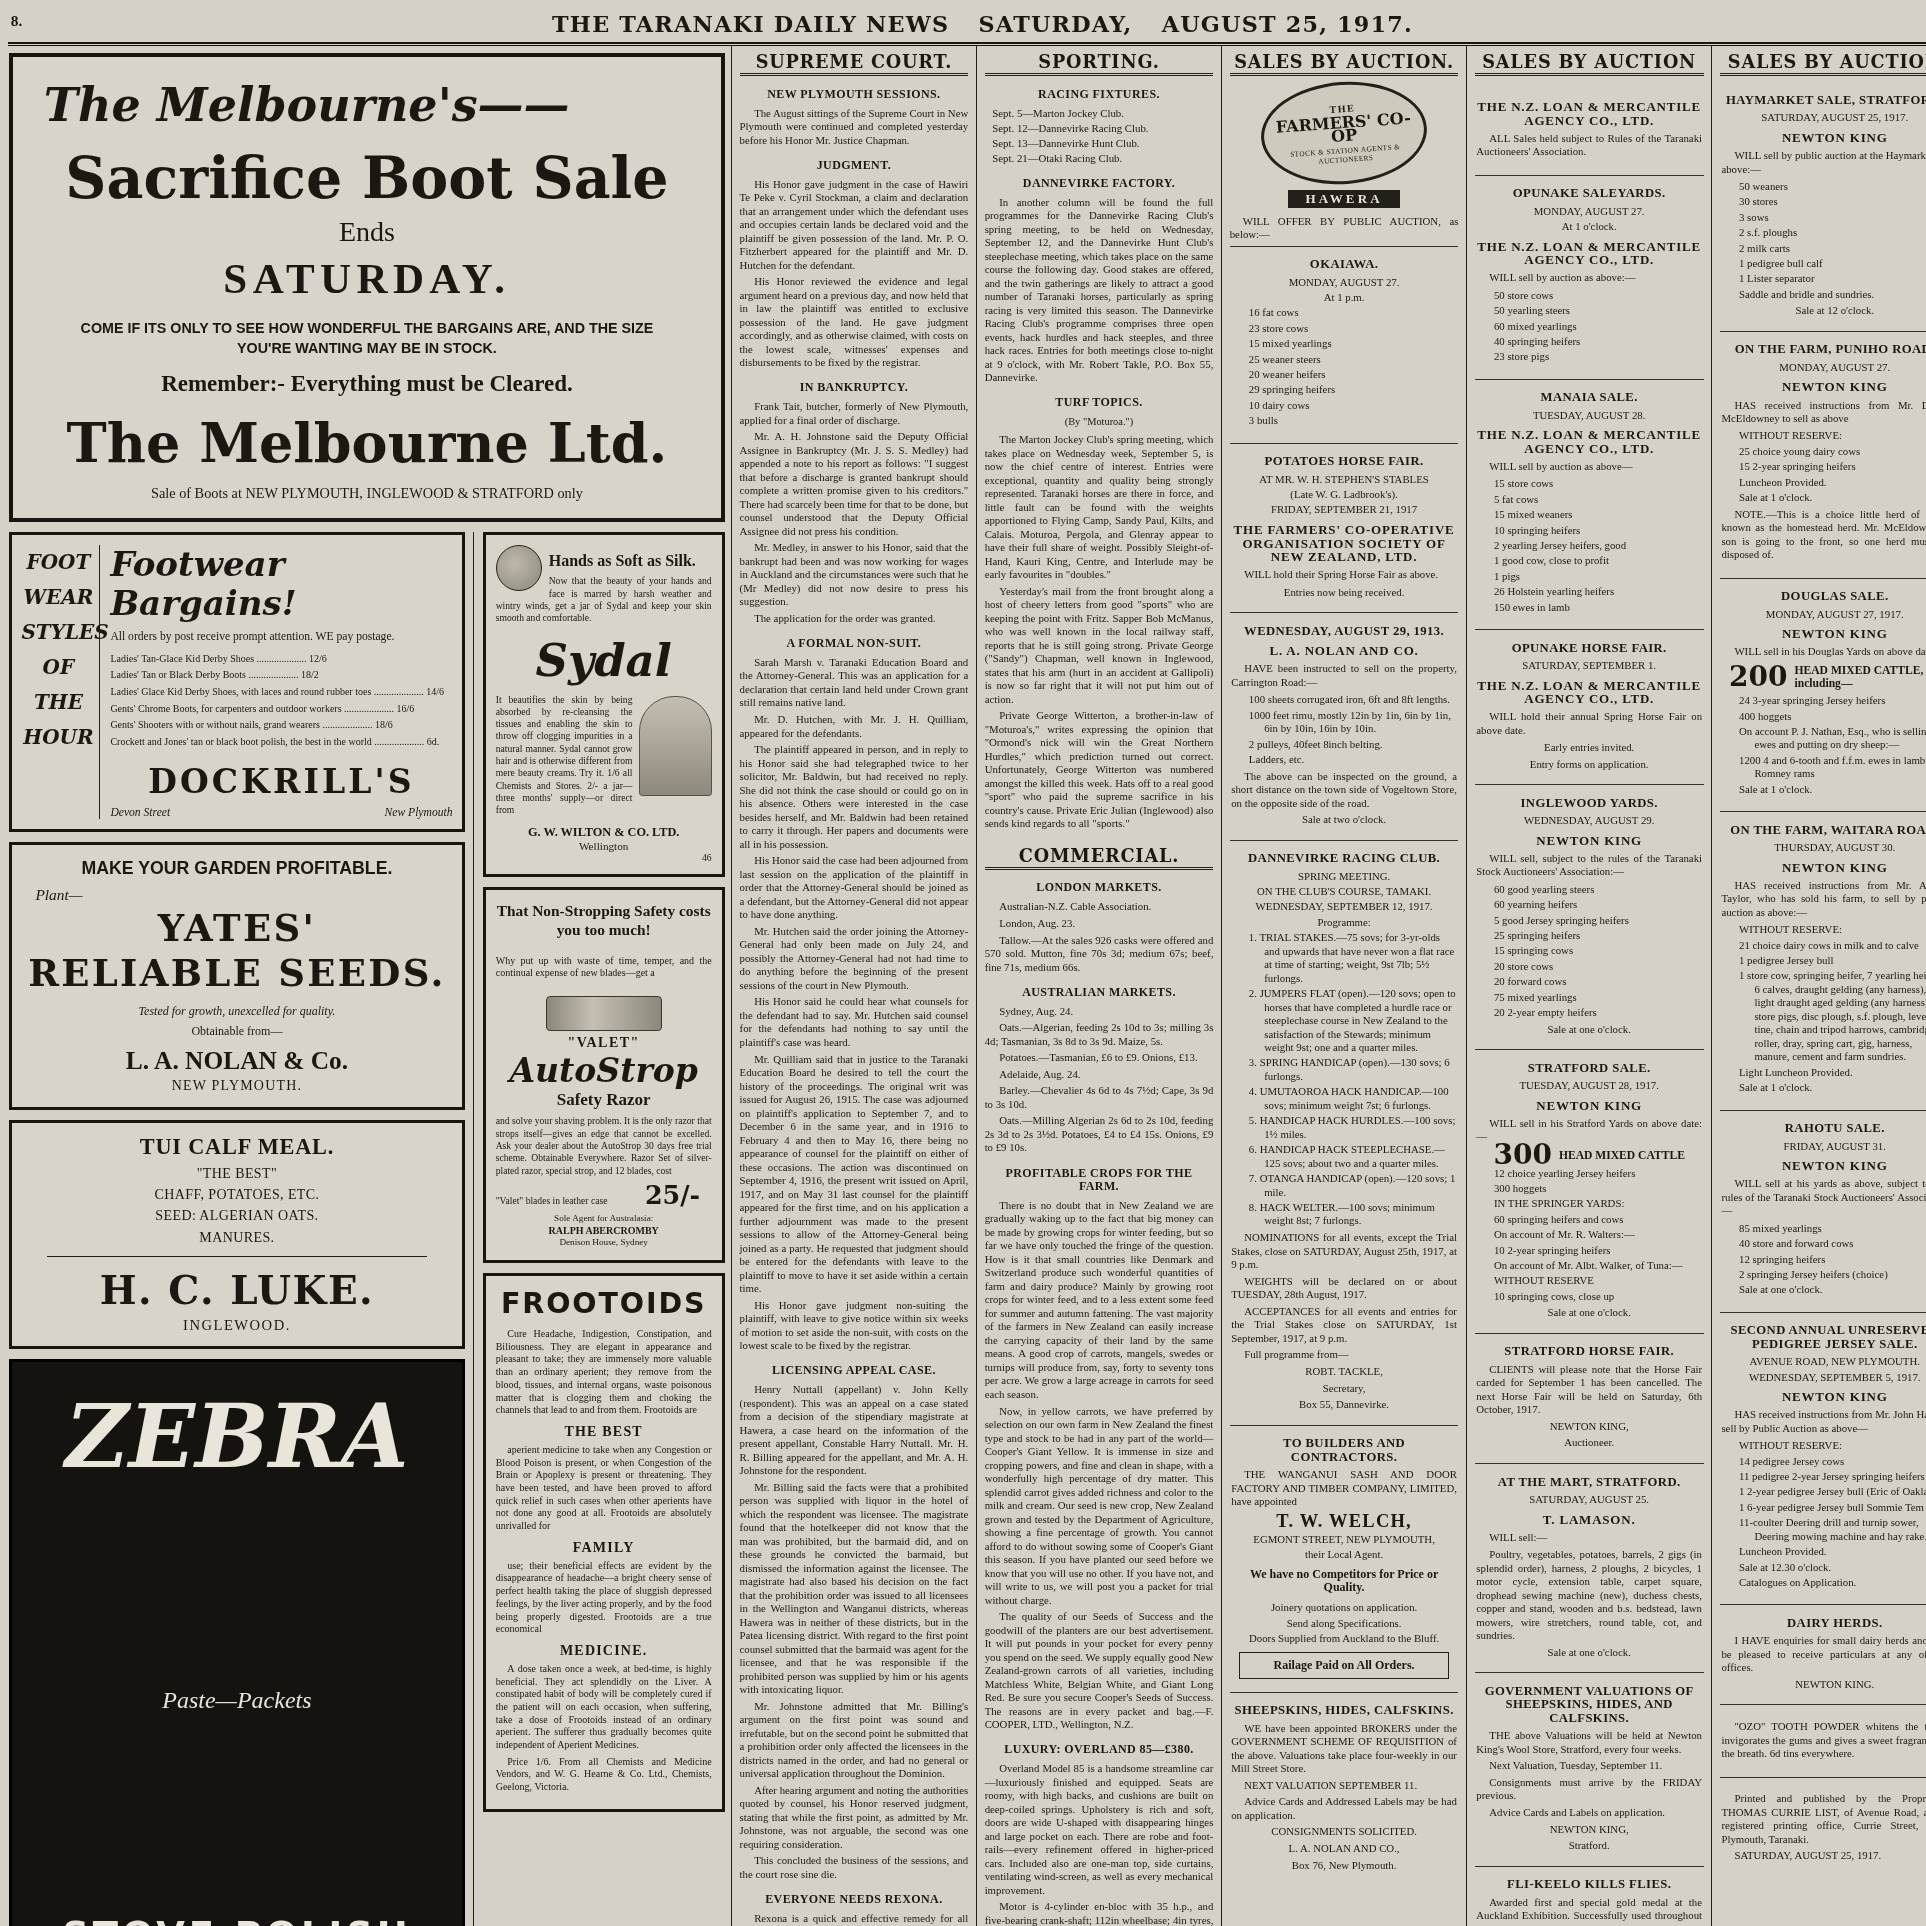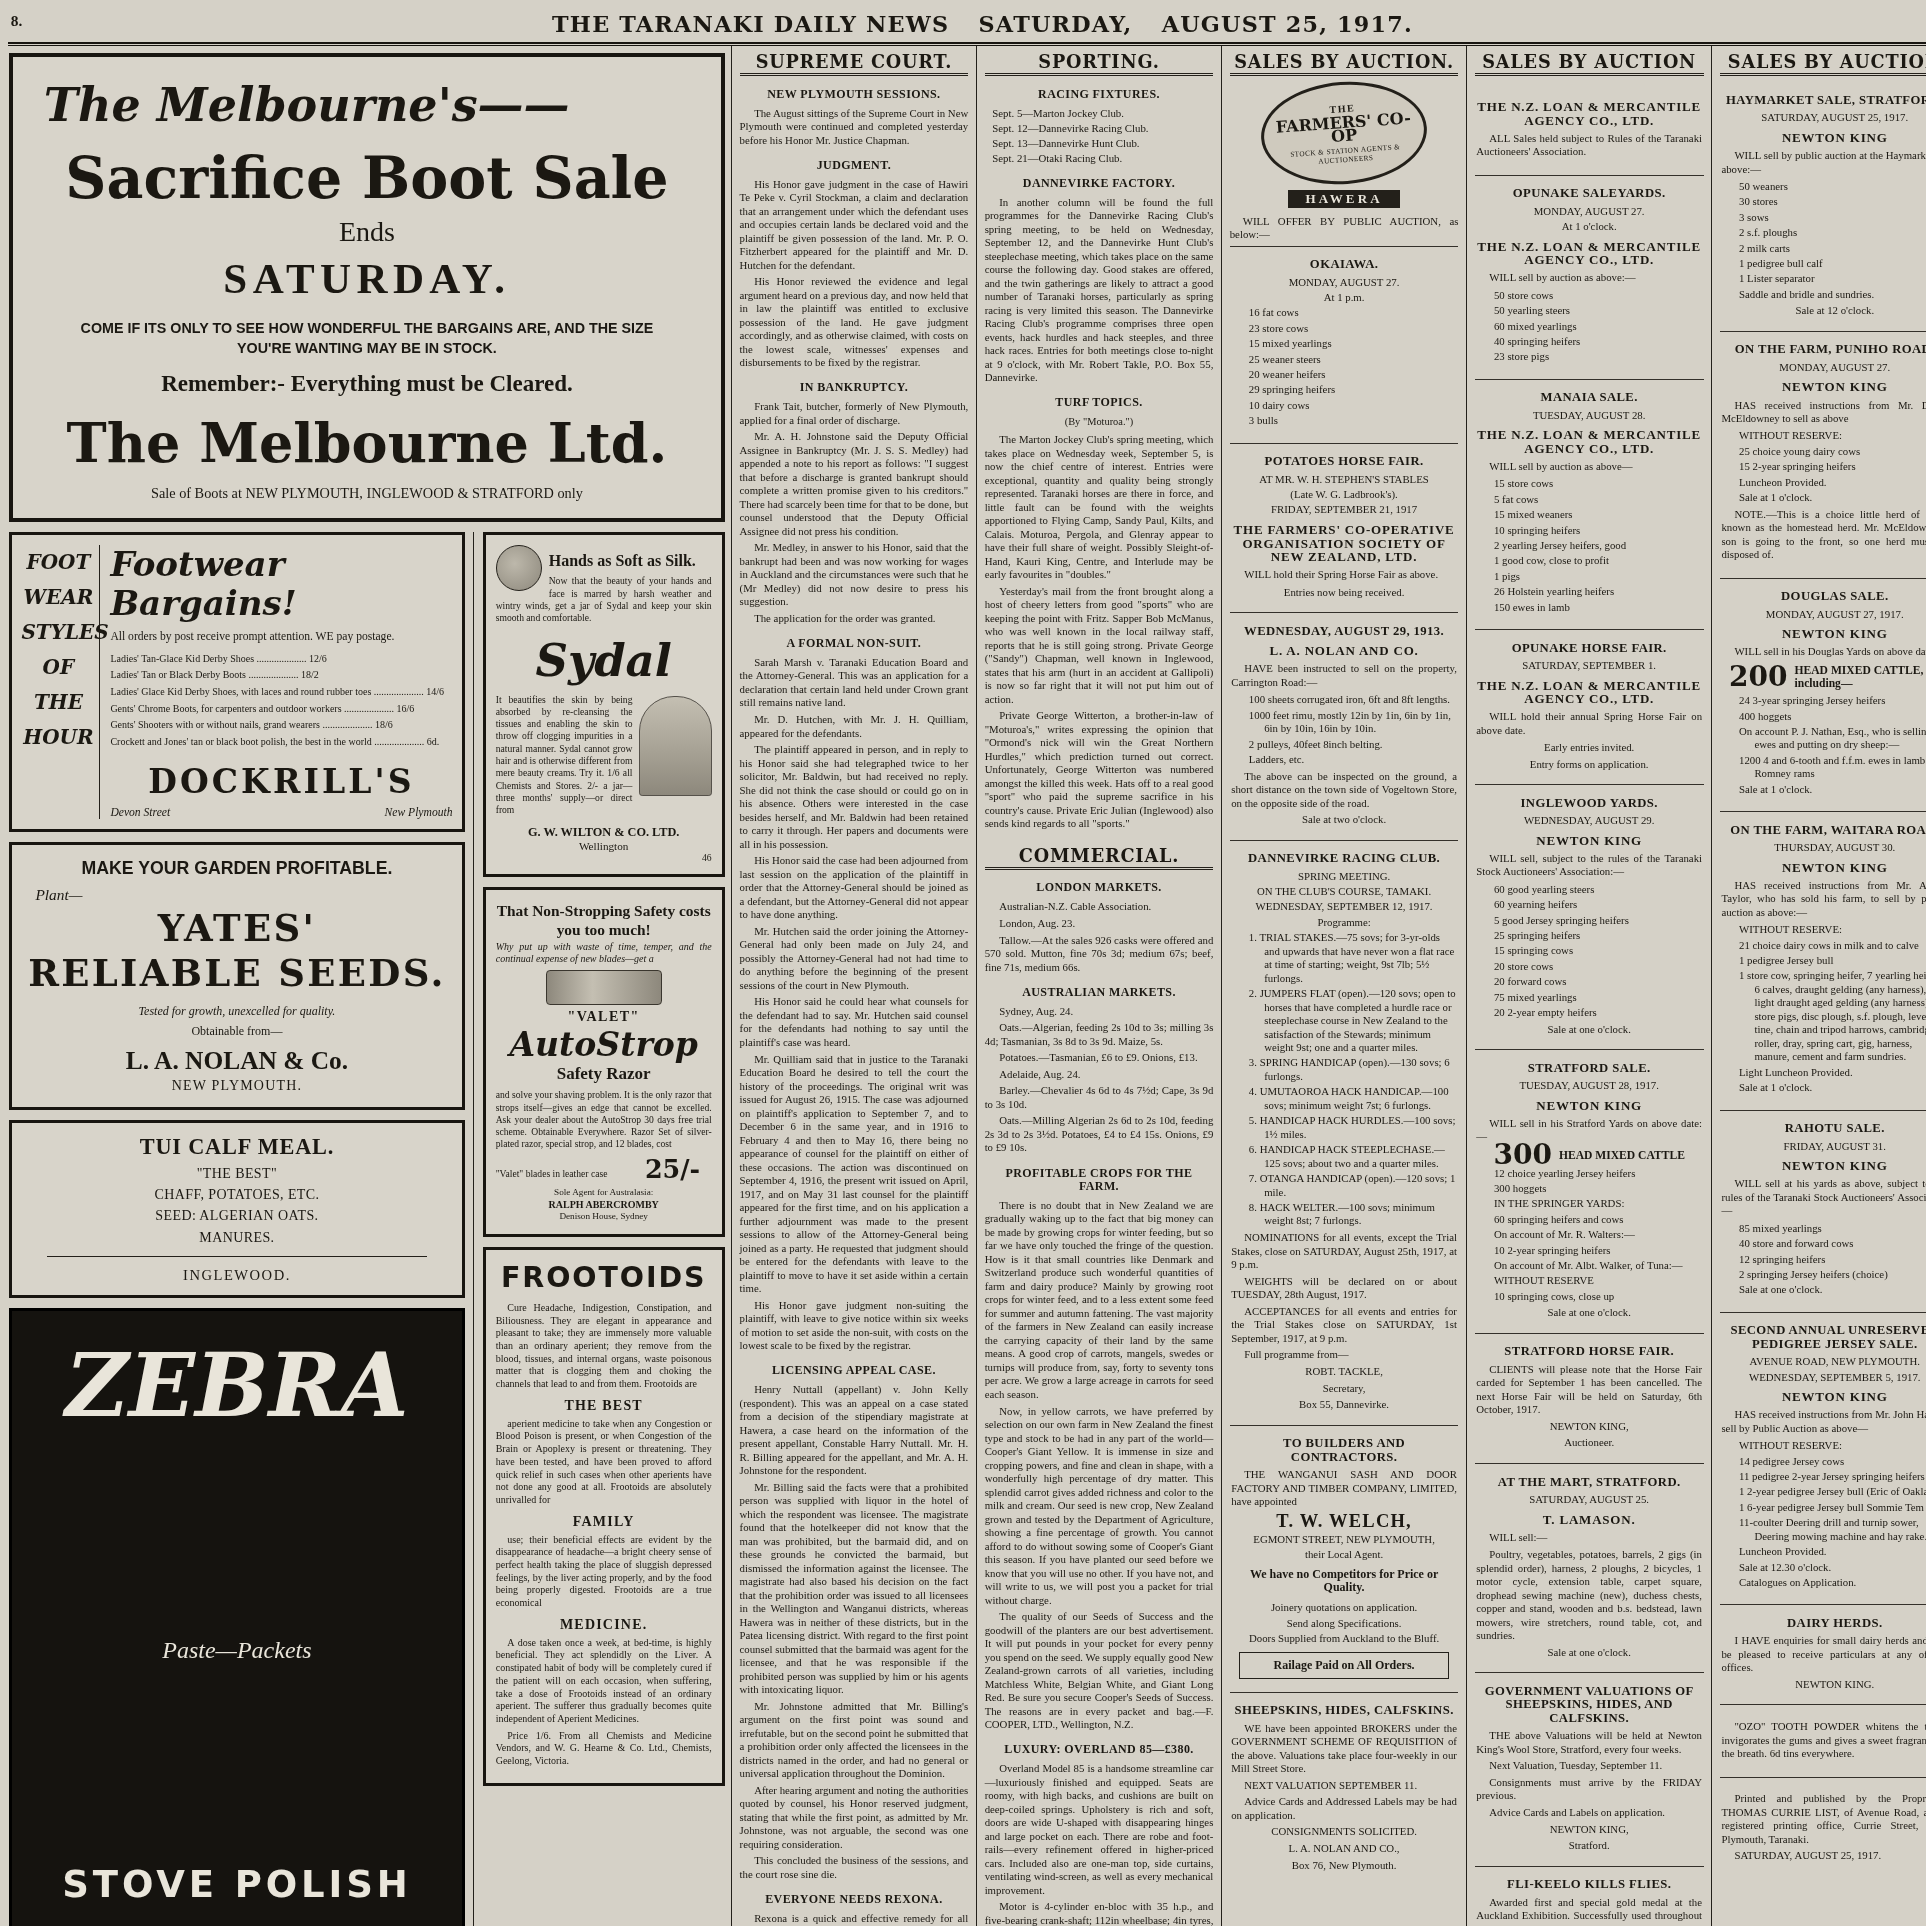--- a/index.html
+++ b/index.html
@@ -113,21 +113,21 @@
   .sydal-brand { font-family:"DejaVu Serif", serif; font-style:italic; font-weight:bold; font-size:45px; text-align:center; margin:10px 0 6.2px; clear:both; }
   .sydal-fig { width:73px; height:100px; float:right; margin:2.3px 0 3.9px 6.2px; border:1.2px solid #55514a;
                background:linear-gradient(180deg,#c4bfb2 0%,#a49f92 60%,#8d887c 100%); border-radius:35px 35px 3.1px 3.1px; }
   .sydal-body { font-size:9.6px; line-height:12.3px; text-align:justify; }
   .sydal-firm { clear:both; font-weight:bold; font-size:12.3px; text-align:center; margin-top:8.5px; }
   .sydal-city { text-align:center; font-size:11.2px; }
   .sydal-num { text-align:right; font-size:9.6px; }
 
   .ad-strop { padding:10.8px 10px; }
   .strop-head { font-weight:bold; font-size:15.4px; line-height:19px; text-align:center; }
-  .strop-sub { font-size:10px; line-height:12.7px; text-align:justify; margin:2px 0;font-style:italic; }
+  .strop-sub { font-size:10px; line-height:12.7px; text-align:justify; margin:16px 0; }
   .strop-razor { width:116px; height:35px; margin:3.9px auto; border:1.2px solid #3a362e;
                  background:linear-gradient(90deg,#8d887c,#c4bfb2 40%,#8d887c); border-radius:3.9px; }
   .strop-valet { text-align:center; font-weight:bold; font-size:14px; letter-spacing:1.5px; }
   .strop-brand { font-family:"DejaVu Serif", serif; font-style:italic; font-weight:bold; font-size:33px; text-align:center; }
   .strop-brand2 { text-align:center; font-weight:bold; font-size:17px; margin-bottom:5.4px; }
   .strop-body { font-size:9.6px; line-height:12.3px; text-align:justify; }
   .strop-price { font-family:"DejaVu Serif", serif; font-weight:bold; font-size:25.4px; text-align:right; margin:3.1px 11.6px 0 0; }
   .strop-note { font-size:9.6px; text-align:left; margin-top:-15.4px; width:127px; }
   .strop-agent { font-size:9.2px; text-align:center; margin-top:7.7px; line-height:11.6px; }
   .strop-agent b { font-size:10px; }
@@ -208,20 +208,21 @@
             <div class="yates-city">NEW PLYMOUTH.</div>
           </div>
 
           <div class="adbox ad-tui">
             <div class="tui-l1">TUI CALF MEAL.</div>
             <div class="tui-l">"THE BEST"</div>
             <div class="tui-l">CHAFF, POTATOES, ETC.</div>
             <div class="tui-l">SEED: ALGERIAN OATS.</div>
             <div class="tui-l">MANURES.</div>
             <div class="tui-hr"></div>
+            <div class="luke-name">H. C. LUKE.</div>
             <div class="luke-city">INGLEWOOD.</div>
           </div>
 
           <div class="adbox ad-zebra">
             <div class="zebra-brand">ZEBRA</div>
             <div class="zebra-mid">Paste—Packets</div>
             <div class="zebra-bot">STOVE POLISH</div>
           </div>
 
         </div>

